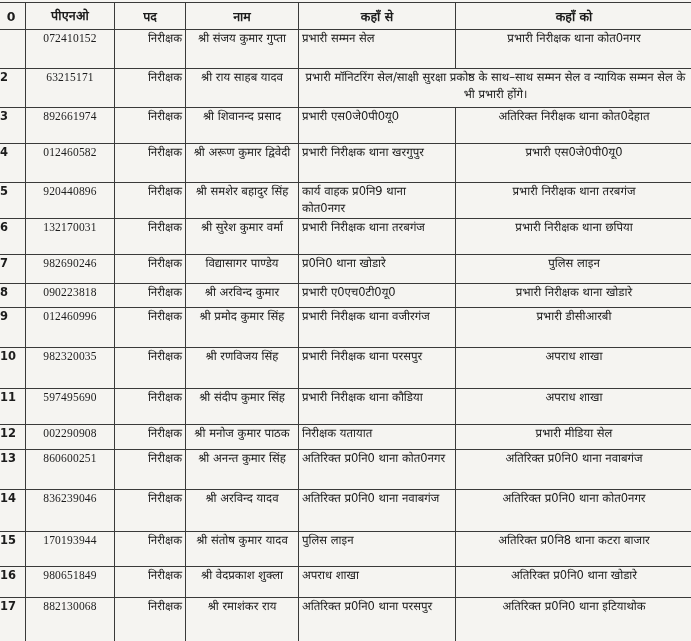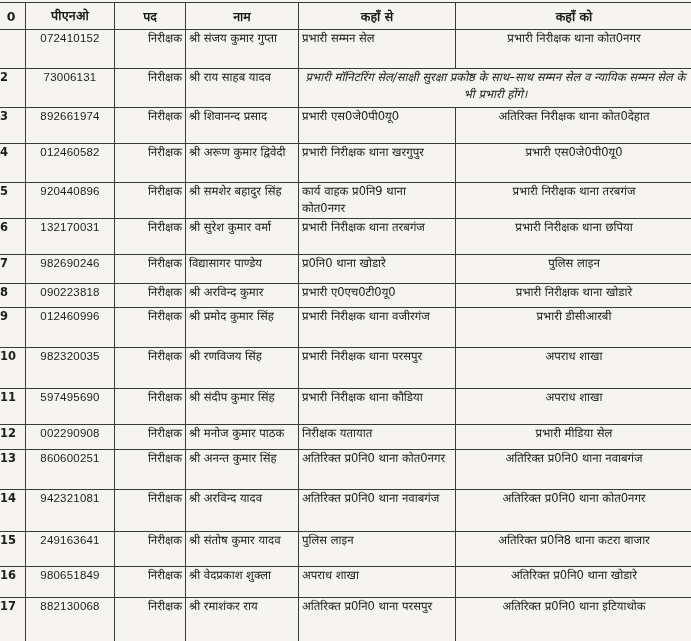--- a/index.html
+++ b/index.html
@@ -20,26 +20,26 @@
     padding:0 3px;
     font-size:11.5px;
     line-height:17px;
     vertical-align:top;
     overflow:hidden;
   }
   table.grid th {
     font-weight:bold; font-size:12.5px; height:26px; vertical-align:middle; text-align:center;
   }
   .c-sn { width:22px; text-align:left; font-weight:bold; font-size:11px; padding-top:4px; }
-  .c-pno { width:82px; text-align:center; font-family:Liberation Sans, sans-serif; font-size:11.5px; letter-spacing:0.2px; padding-top:4px; }
+  .c-pno { width:82px; text-align:center; font-family:Liberation Serif, serif; font-size:11.5px; letter-spacing:0.2px; padding-top:4px; }
   .c-post { width:64px; text-align:right; padding-top:4px; }
-  .c-name { width:106px; text-align:left; padding-top:4px; }
+  .c-name { width:106px; text-align:center; padding-top:4px; }
   .c-from { width:150px; text-align:left; padding-top:3px; }
   .c-to { text-align:center; padding-top:3px; }
-  td.merged { text-align:center; padding-top:3px;font-style:italic; }
+  td.merged { text-align:center; padding-top:3px; }
 </style>
 </head>
 <body>
 
 <div class="page">
   <table class="grid">
     <thead>
       <tr>
         <th class="c-sn">0</th>
         <th class="c-pno">पीएनओ</th>
@@ -53,21 +53,21 @@
         <tr style="height: 39px;">
           <td class="c-sn"></td>
           <td class="c-pno">072410152</td>
           <td class="c-post">निरीक्षक</td>
           <td class="c-name">श्री संजय कुमार गुप्ता</td>
           <td class="c-from">प्रभारी सम्मन सेल</td>
           <td class="c-to">प्रभारी निरीक्षक थाना कोत0नगर</td>
         </tr>
         <tr style="height: 39px;">
           <td class="c-sn">2</td>
-          <td class="c-pno">73006131</td>
+          <td class="c-pno">63215171</td>
           <td class="c-post">निरीक्षक</td>
           <td class="c-name">श्री राय साहब यादव</td>
           <td class="merged" colspan="2">प्रभारी मॉनिटरिंग सेल/साक्षी सुरक्षा प्रकोष्ठ के साथ–साथ सम्मन सेल व न्यायिक सम्मन सेल के भी प्रभारी होंगे।</td>
         </tr>
         <tr style="height: 36px;">
           <td class="c-sn">3</td>
           <td class="c-pno">892661974</td>
           <td class="c-post">निरीक्षक</td>
           <td class="c-name">श्री शिवानन्द प्रसाद</td>
           <td class="c-from">प्रभारी एस0जे0पी0यू0</td>
@@ -148,29 +148,29 @@
         <tr style="height: 40px;">
           <td class="c-sn">13</td>
           <td class="c-pno">860600251</td>
           <td class="c-post">निरीक्षक</td>
           <td class="c-name">श्री अनन्त कुमार सिंह</td>
           <td class="c-from">अतिरिक्त प्र0नि0 थाना कोत0नगर</td>
           <td class="c-to">अतिरिक्त प्र0नि0 थाना नवाबगंज</td>
         </tr>
         <tr style="height: 42px;">
           <td class="c-sn">14</td>
-          <td class="c-pno">942321081</td>
+          <td class="c-pno">836239046</td>
           <td class="c-post">निरीक्षक</td>
           <td class="c-name">श्री अरविन्द यादव</td>
           <td class="c-from">अतिरिक्त प्र0नि0 थाना नवाबगंज</td>
           <td class="c-to">अतिरिक्त प्र0नि0 थाना कोत0नगर</td>
         </tr>
         <tr style="height: 35px;">
           <td class="c-sn">15</td>
-          <td class="c-pno">249163641</td>
+          <td class="c-pno">170193944</td>
           <td class="c-post">निरीक्षक</td>
           <td class="c-name">श्री संतोष कुमार यादव</td>
           <td class="c-from">पुलिस लाइन</td>
           <td class="c-to">अतिरिक्त प्र0नि8 थाना कटरा बाजार</td>
         </tr>
         <tr style="height: 31px;">
           <td class="c-sn">16</td>
           <td class="c-pno">980651849</td>
           <td class="c-post">निरीक्षक</td>
           <td class="c-name">श्री वेदप्रकाश शुक्ला</td>

